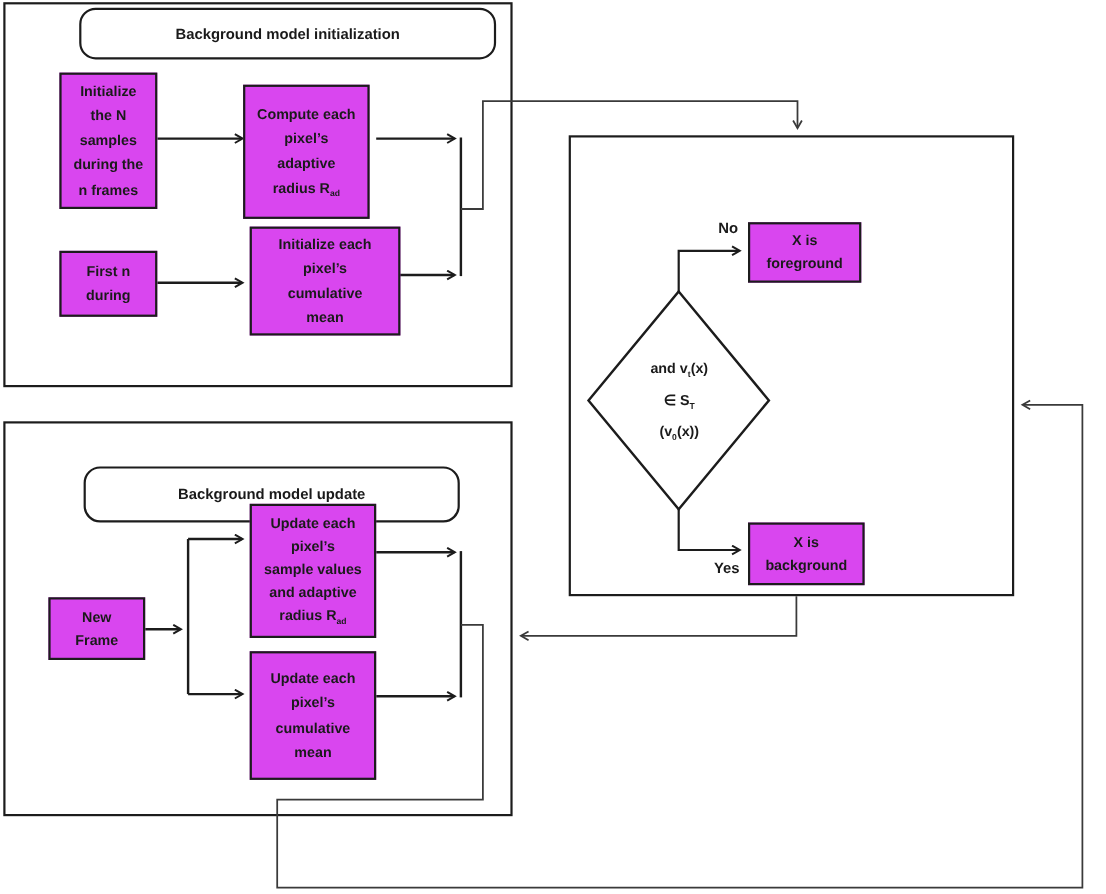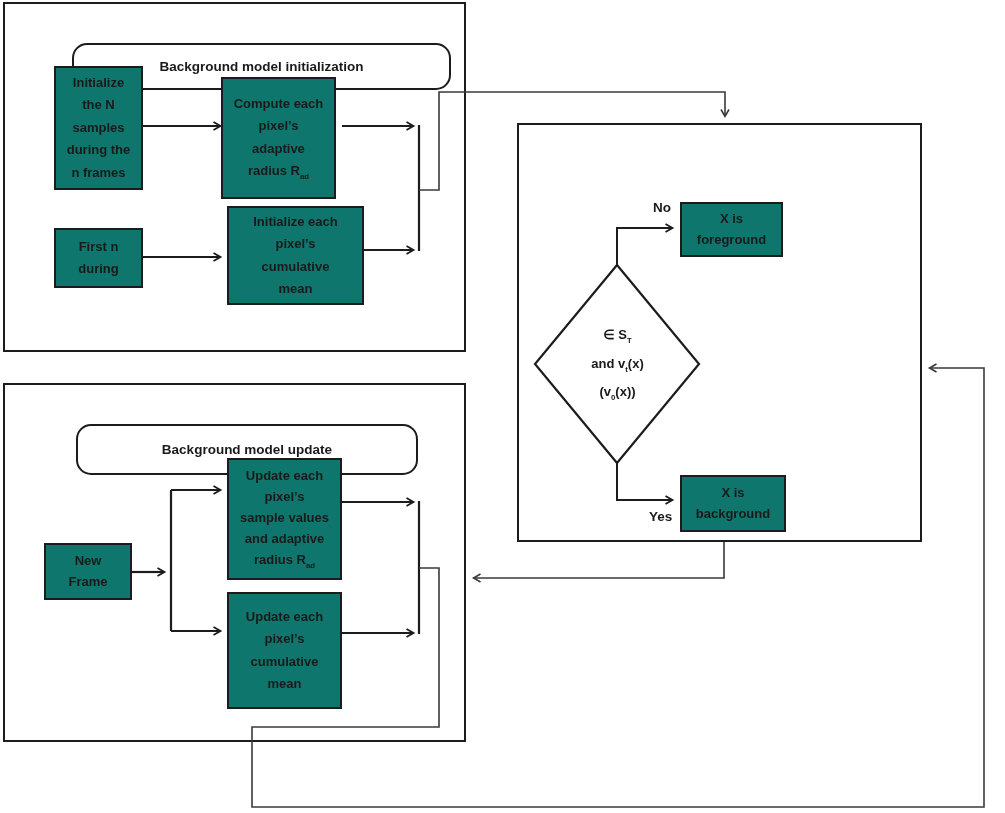--- a/index.html
+++ b/index.html
@@ -14,21 +14,21 @@
     position:absolute;border:2.5px solid #1c1c1c;background:transparent;
     box-sizing:border-box;z-index:1;
   }
   .titlebox{
     position:absolute;border:2.5px solid #1c1c1c;border-radius:15px;
     background:#ffffff;box-sizing:border-box;z-index:3;
     display:flex;align-items:center;justify-content:center;
     font-weight:bold;font-size:13.5px;text-align:center;
   }
   .pbox{
-    position:absolute;border:2.5px solid #1c1c1c;background:#0f766e;
+    position:absolute;border:2.5px solid #1c1c1c;background:#d946ef;
     box-sizing:border-box;z-index:3;
     display:flex;align-items:center;justify-content:center;
     font-weight:bold;font-size:13px;text-align:center;line-height:1.72;
   }
   .pbox .tx{white-space:pre-line;}
   sub{font-size:.6em;font-weight:bold;}
   .freelabel{
     position:absolute;z-index:4;font-weight:bold;font-size:13.5px;margin-left:12px;
   }
   .dtext{
@@ -80,21 +80,21 @@
       <line x1="342" y1="502" x2="413" y2="502" marker-end="url(#ah-dark)"></line>
       <line x1="342" y1="633" x2="413" y2="633" marker-end="url(#ah-dark)"></line>
       <line x1="419" y1="501" x2="419" y2="634"></line>
     </g>
 
     <polyline points="419,568 439,568 439,727 252,727 252,807 984,807 984,368 930,368" fill="none" stroke="#3a3a3a" stroke-width="1.6" marker-end="url(#ah-mid)"></polyline>
 
     <polygon points="617,265 699,364 617,463 535,364" fill="#ffffff" stroke="#1c1c1c" stroke-width="2.2"></polygon>
   </svg>
 
-  <div class="titlebox" style="left:72px;top:7px;width:379px;height:47px;margin-top:36px;">
+  <div class="titlebox" style="left:72px;top:7px;width:379px;height:47px;">
     <span>Background model initialization</span>
   </div>
 
   <div class="pbox" style="left:54px;top:66px;width:89px;height:124px;">
     <span class="tx">Initialize
 the N
 samples
 during the
 n frames</span>
   </div>
@@ -127,22 +127,22 @@
     <span class="tx">X is
 foreground</span>
   </div>
 
   <div class="pbox" style="left:680px;top:475px;width:106px;height:57px;line-height:1.6;">
     <span class="tx">X is
 background</span>
   </div>
 
   <div class="dtext" style="left:545px;top:323px;width:145px;">
+    <div><span>and v</span><sub>t</sub><span>(x)</span></div>
     <div><span>∈ S</span><sub>T</sub></div>
-    <div><span>and v</span><sub>t</sub><span>(x)</span></div>
     <div><span>(v</span><sub>0</sub><span>(x))</span></div>
   </div>
 
   <div class="titlebox" style="left:76px;top:388px;width:342px;height:51px;margin-top:36px;">
     <span>Background model update</span>
   </div>
 
   <div class="pbox" style="left:44px;top:543px;width:88px;height:57px;line-height:1.6;">
     <span class="tx">New
 Frame</span>

